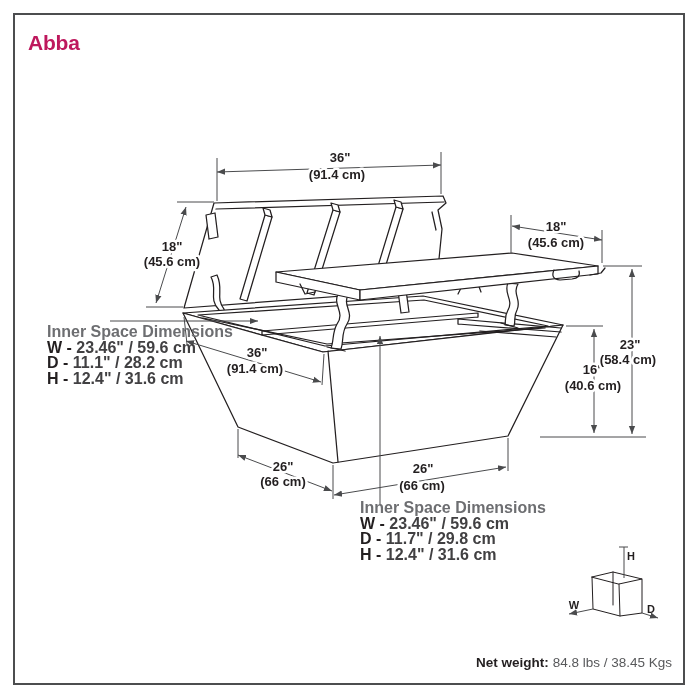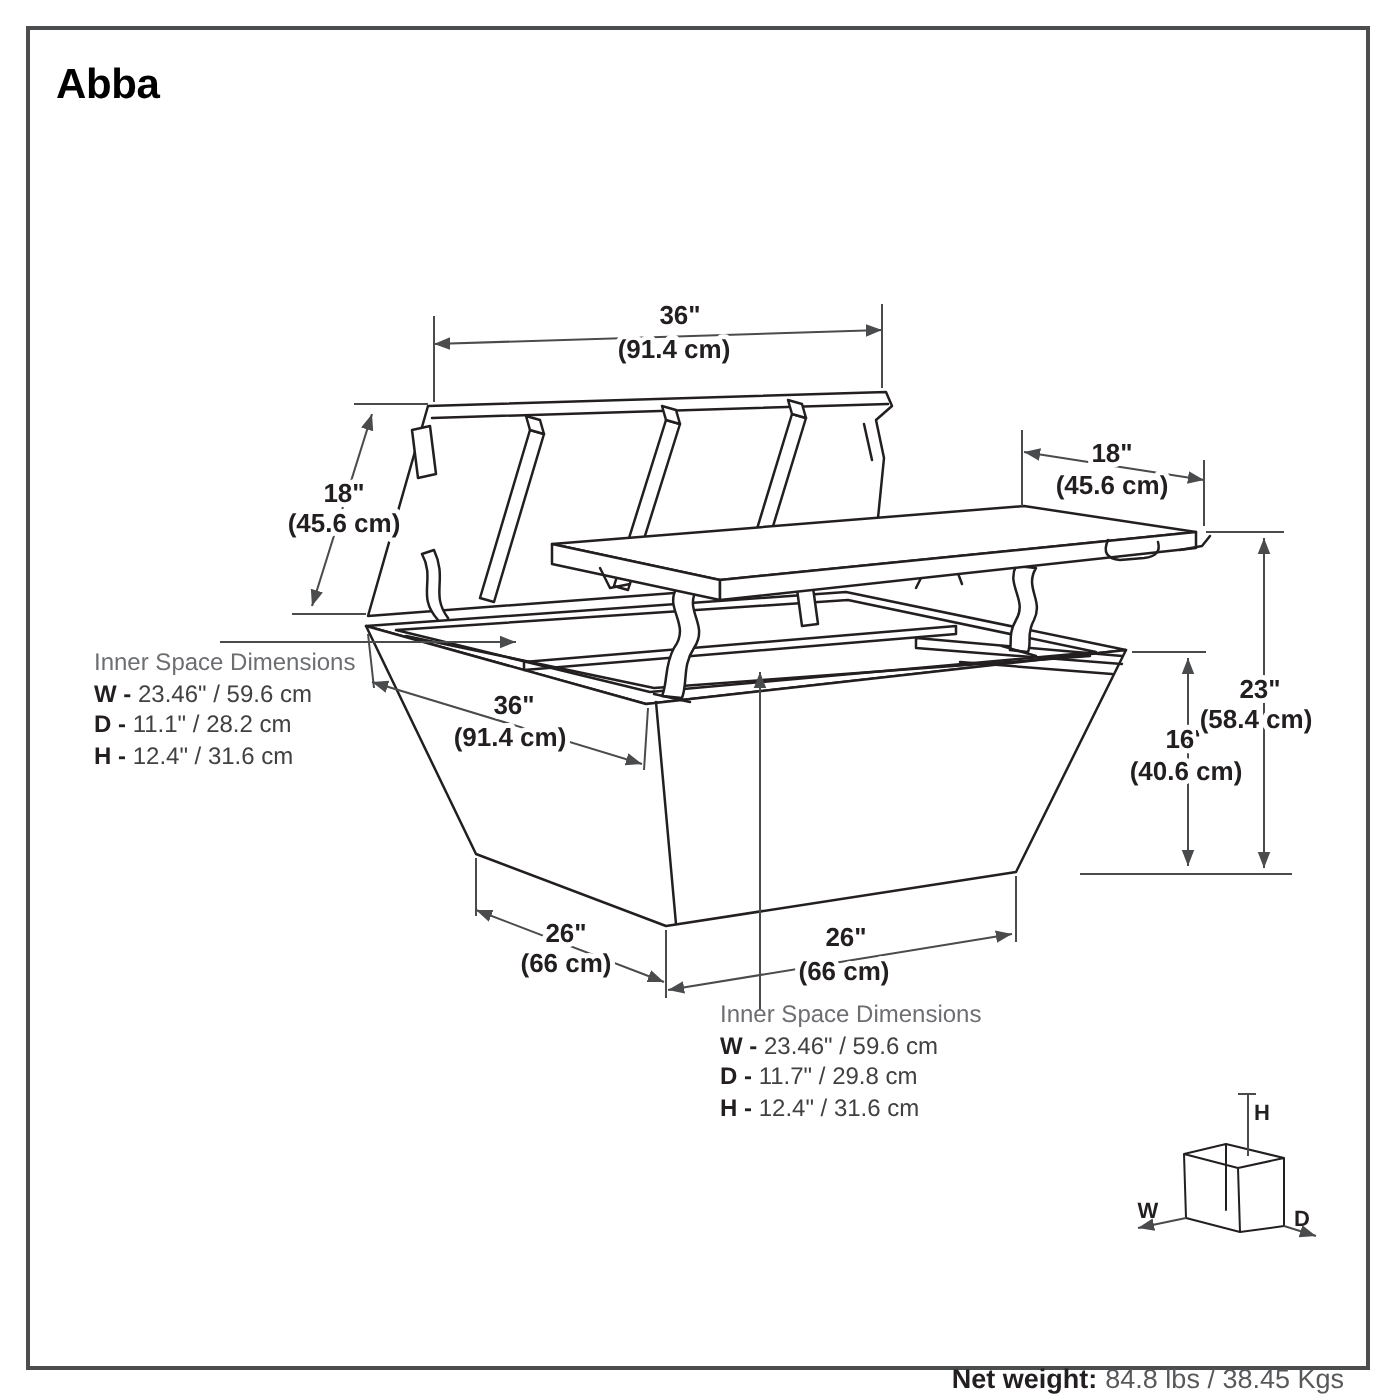--- a/index.html
+++ b/index.html
@@ -1,36 +1,36 @@
 <!DOCTYPE html>
 <html><head>
 <meta charset="utf-8">
 <style>
   html,body{margin:0;padding:0;background:#fff;}
   .canvas{position:relative;width:700px;height:700px;background:#fff;overflow:hidden;
           font-family:"Liberation Sans",sans-serif;color:#231f20;}
   .frame{position:absolute;left:13px;top:13px;width:672px;height:672px;
          border:2px solid #4c4d4f;box-sizing:border-box;}
   .title{position:absolute;left:28px;top:31px;font-weight:bold;font-size:21px;
-         line-height:24px;letter-spacing:-0.2px;color:#000000;}
+         line-height:24px;letter-spacing:-0.2px;color:#be185d;}
   .diagram-svg{position:absolute;left:0;top:0;width:700px;height:700px;}
   .art{stroke:#231f20;stroke-width:1.25;fill:none;stroke-linejoin:round;stroke-linecap:round;}
   .art-fill{stroke:#231f20;stroke-width:1.25;fill:#ffffff;stroke-linejoin:round;}
   .dim{stroke:#4a4b4d;stroke-width:1;fill:none;}
   .dim-label{font-family:"Liberation Sans",sans-serif;font-size:13px;font-weight:bold;
              fill:#231f20;text-anchor:middle;paint-order:stroke fill;stroke:#ffffff;
              stroke-width:5px;stroke-linejoin:round;}
   .cube-label{font-family:"Liberation Sans",sans-serif;font-size:11px;font-weight:bold;
               fill:#231f20;text-anchor:middle;}
-  .isd{position:absolute;font-size:12px;line-height:15.5px;color:#414042;}
+  .isd{position:absolute;font-size:16px;line-height:15.5px;color:#414042;font-weight:bold;}
   .isd .isd-title{color:#6d6e71;}
   .isd b{color:#231f20;}
   .isd-left{left:47px;top:324px;}
   .isd-bottom{left:360px;top:500px;}
-  .netweight{position:absolute;right:28px;top:682px;font-size:13.5px;color:#58595b;}
+  .netweight{position:absolute;right:28px;top:655px;font-size:13.5px;color:#58595b;}
   .netweight b{color:#231f20;font-weight:bold;margin-right:4px;}
 </style>
 </head>
 <body>
 
 <div class="canvas">
   <div class="frame"></div>
 
   <div class="title">
     <div>Abba</div>

